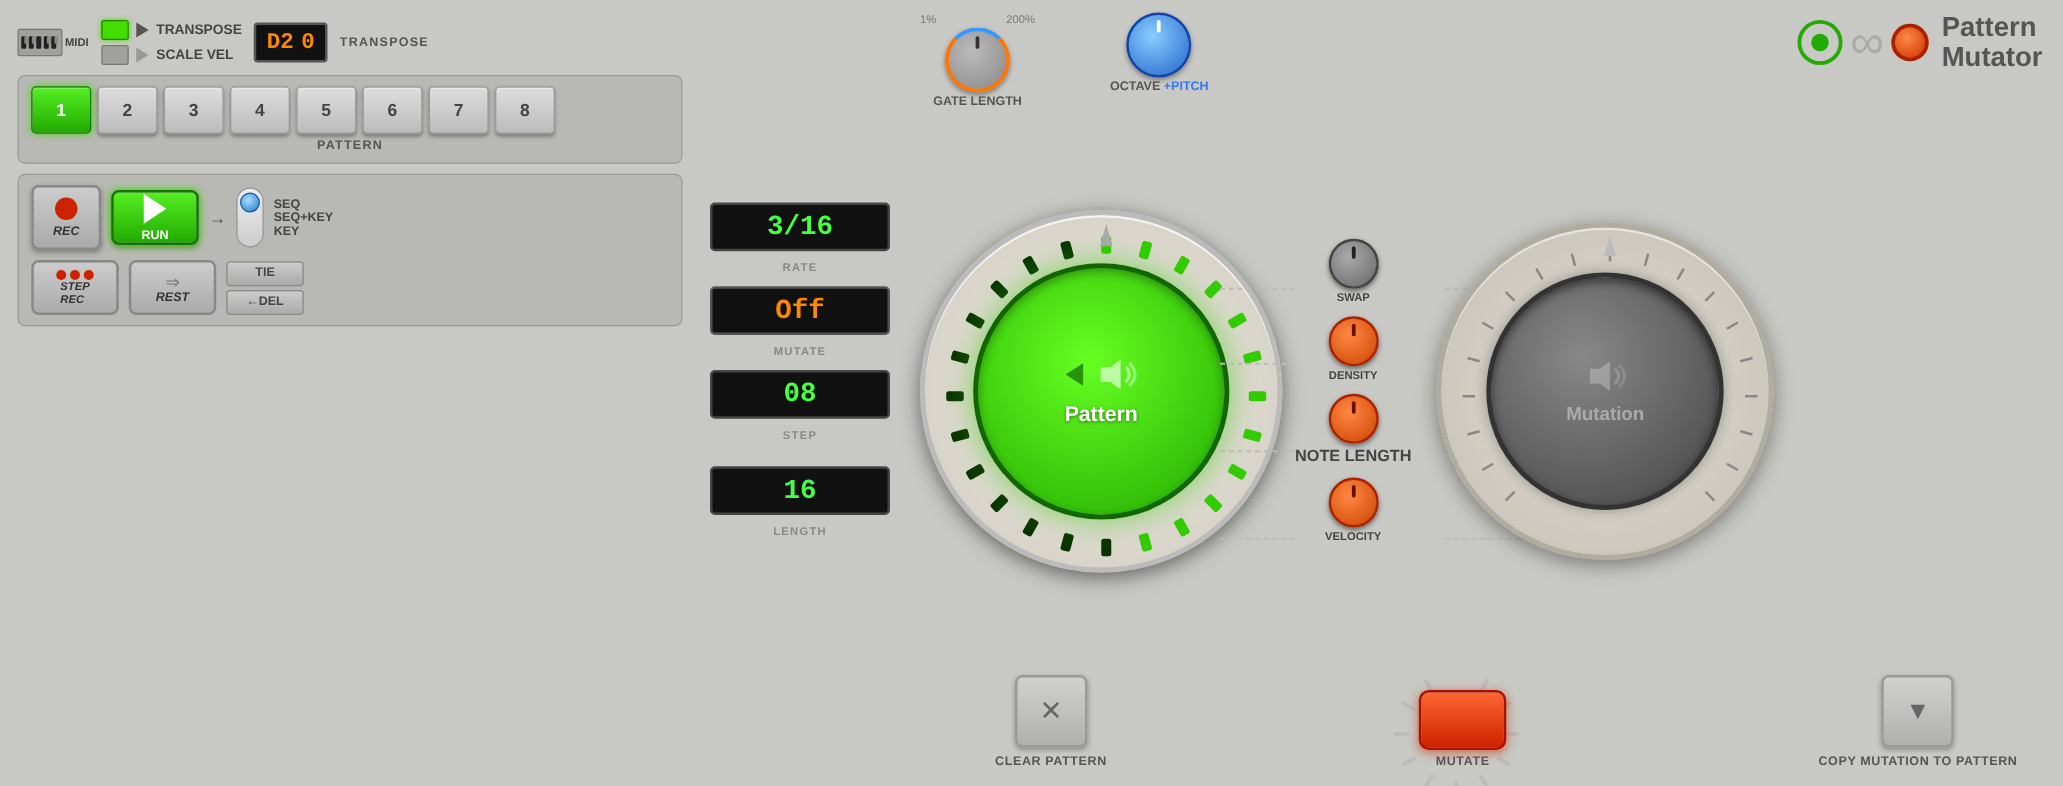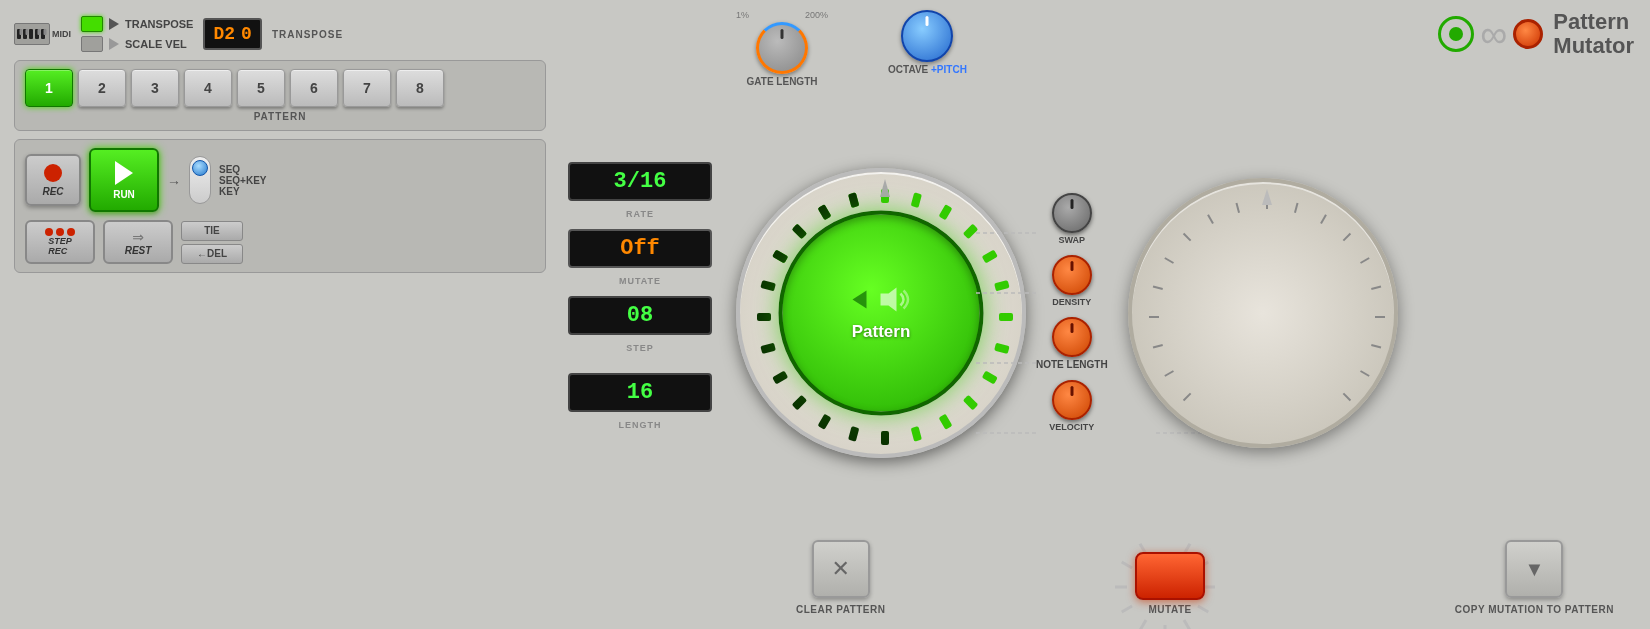--- a/index.html
+++ b/index.html
@@ -220,21 +220,21 @@
       box-shadow: 0 2px 4px rgba(0,0,0,0.3);
     }
     .rec-dot {
       width: 18px;
       height: 18px;
       border-radius: 50%;
       background: #cc2200;
     }
     .run-btn {
       width: 70px;
-      height: 64px;
+      height: 44px;
       background: linear-gradient(to bottom, #55ee22, #22aa00);
       border: 2px solid #117700;
       border-radius: 6px;
       display: flex;
       flex-direction: column;
       align-items: center;
       justify-content: center;
       gap: 4px;
       cursor: pointer;
       box-shadow: 0 0 8px #44dd00, 0 2px 4px rgba(0,0,0,0.3);
@@ -706,21 +706,21 @@
           <div style="width:40px;height:40px;border-radius:50%;background:radial-gradient(circle at 40% 35%, #ff8844, #cc4400);border:2px solid #aa2200;box-shadow:0 2px 4px rgba(0,0,0,0.5);cursor:pointer;position:relative;">
             <div style="position:absolute;top:4px;left:50%;width:3px;height:10px;background:#661100;transform:translateX(-50%);border-radius:2px;"></div>
           </div>
           <div style="font-size:9px;color:#444;font-weight:bold;">DENSITY</div>
         </div>
 
         <div style="display:flex;flex-direction:column;align-items:center;gap:2px">
           <div style="width:40px;height:40px;border-radius:50%;background:radial-gradient(circle at 40% 35%, #ff8844, #cc4400);border:2px solid #aa2200;box-shadow:0 2px 4px rgba(0,0,0,0.5);cursor:pointer;position:relative;">
             <div style="position:absolute;top:4px;left:50%;width:3px;height:10px;background:#661100;transform:translateX(-50%);border-radius:2px;"></div>
           </div>
-          <div style="font-size:10px;color:#444;font-weight:bold;text-align:left;">NOTE LENGTH</div>
+          <div style="font-size:13px;color:#444;font-weight:bold;text-align:left;">NOTE LENGTH</div>
         </div>
 
         <div style="display:flex;flex-direction:column;align-items:center;gap:2px">
           <div style="width:40px;height:40px;border-radius:50%;background:radial-gradient(circle at 40% 35%, #ff8844, #cc4400);border:2px solid #aa2200;box-shadow:0 2px 4px rgba(0,0,0,0.5);cursor:pointer;position:relative;">
             <div style="position:absolute;top:4px;left:50%;width:3px;height:10px;background:#661100;transform:translateX(-50%);border-radius:2px;"></div>
           </div>
           <div style="font-size:9px;color:#444;font-weight:bold;">VELOCITY</div>
         </div>
       </div>
 
@@ -749,20 +749,28 @@
                 <line x1="0" y1="-118" x2="0" y2="-108" stroke="#888" stroke-width="2" transform="rotate(75)"></line>
                 <line x1="0" y1="-118" x2="0" y2="-108" stroke="#888" stroke-width="2" transform="rotate(90)"></line>
                 <line x1="0" y1="-118" x2="0" y2="-108" stroke="#888" stroke-width="2" transform="rotate(105)"></line>
                 <line x1="0" y1="-118" x2="0" y2="-108" stroke="#888" stroke-width="2" transform="rotate(120)"></line>
                 <line x1="0" y1="-118" x2="0" y2="-108" stroke="#888" stroke-width="2" transform="rotate(135)"></line>
 
                 <polygon points="0,-128 -5,-112 5,-112" fill="#bbb"></polygon>
               </g>
             </svg>
 
+            <div style="position:absolute;top:50%;left:50%;transform:translate(-50%,-50%);width:190px;height:190px;border-radius:50%;background:radial-gradient(circle at 40% 35%, #888, #444);border:4px solid #333;box-shadow:inset 0 3px 8px rgba(0,0,0,0.5),0 0 10px rgba(0,0,0,0.3);display:flex;flex-direction:column;align-items:center;justify-content:center;gap:6px;cursor:pointer;">
+              <svg width="36" height="32" viewBox="0 0 36 32">
+                <polygon points="6,10 14,10 22,4 22,28 14,22 6,22" fill="rgba(255,255,255,0.25)"></polygon>
+                <path d="M26,10 Q32,16 26,22" stroke="rgba(255,255,255,0.2)" stroke-width="2.5" fill="none"></path>
+                <path d="M29,7 Q38,16 29,25" stroke="rgba(255,255,255,0.15)" stroke-width="2.5" fill="none"></path>
+              </svg>
+              <div style="font-size:15px;font-weight:bold;color:#aaa;">Mutation</div>
+            </div>
           </div>
         </div>
       </div>
     </div>
 
     <div style="display:flex; align-items:flex-end; justify-content:space-between; padding-top:10px; padding-bottom:4px;">
 
       <div style="display:flex; flex-direction:column; align-items:center; gap:6px; margin-left:60px;">
         <div style="width:58px;height:58px;background:linear-gradient(to bottom, #d0d0cc, #b0b0ac);border:2px solid #999;border-radius:6px;display:flex;align-items:center;justify-content:center;cursor:pointer;box-shadow:0 2px 4px rgba(0,0,0,0.3);font-size:22px;color:#666;">✕</div>
         <div style="font-size:10px;color:#555;font-weight:bold;text-align:center;letter-spacing:0.5px;">CLEAR PATTERN</div>

